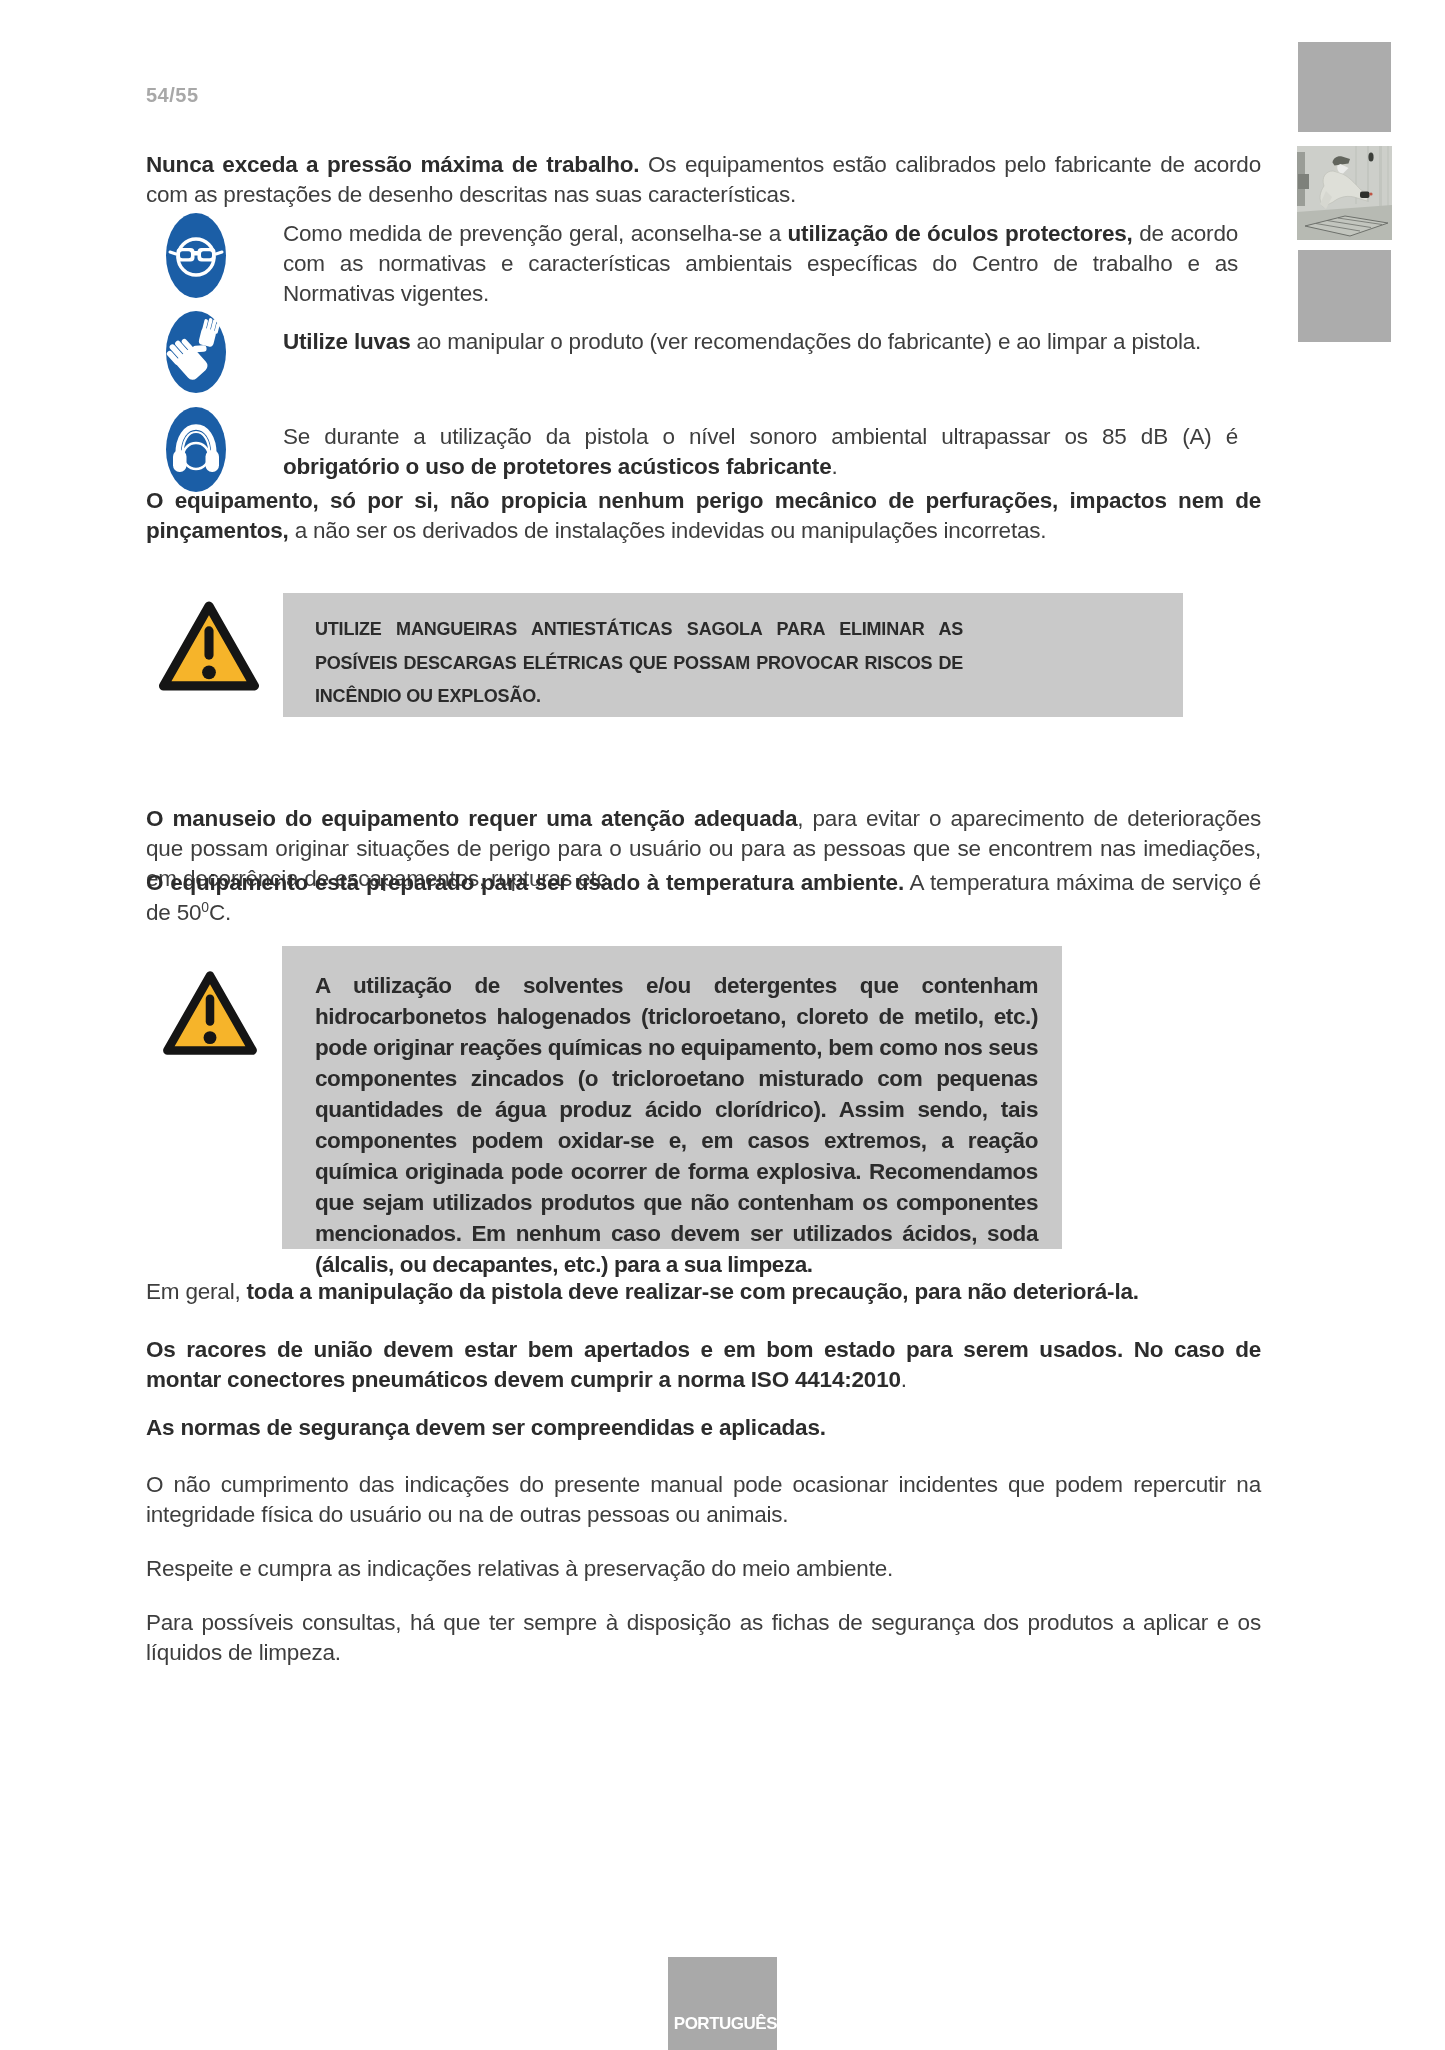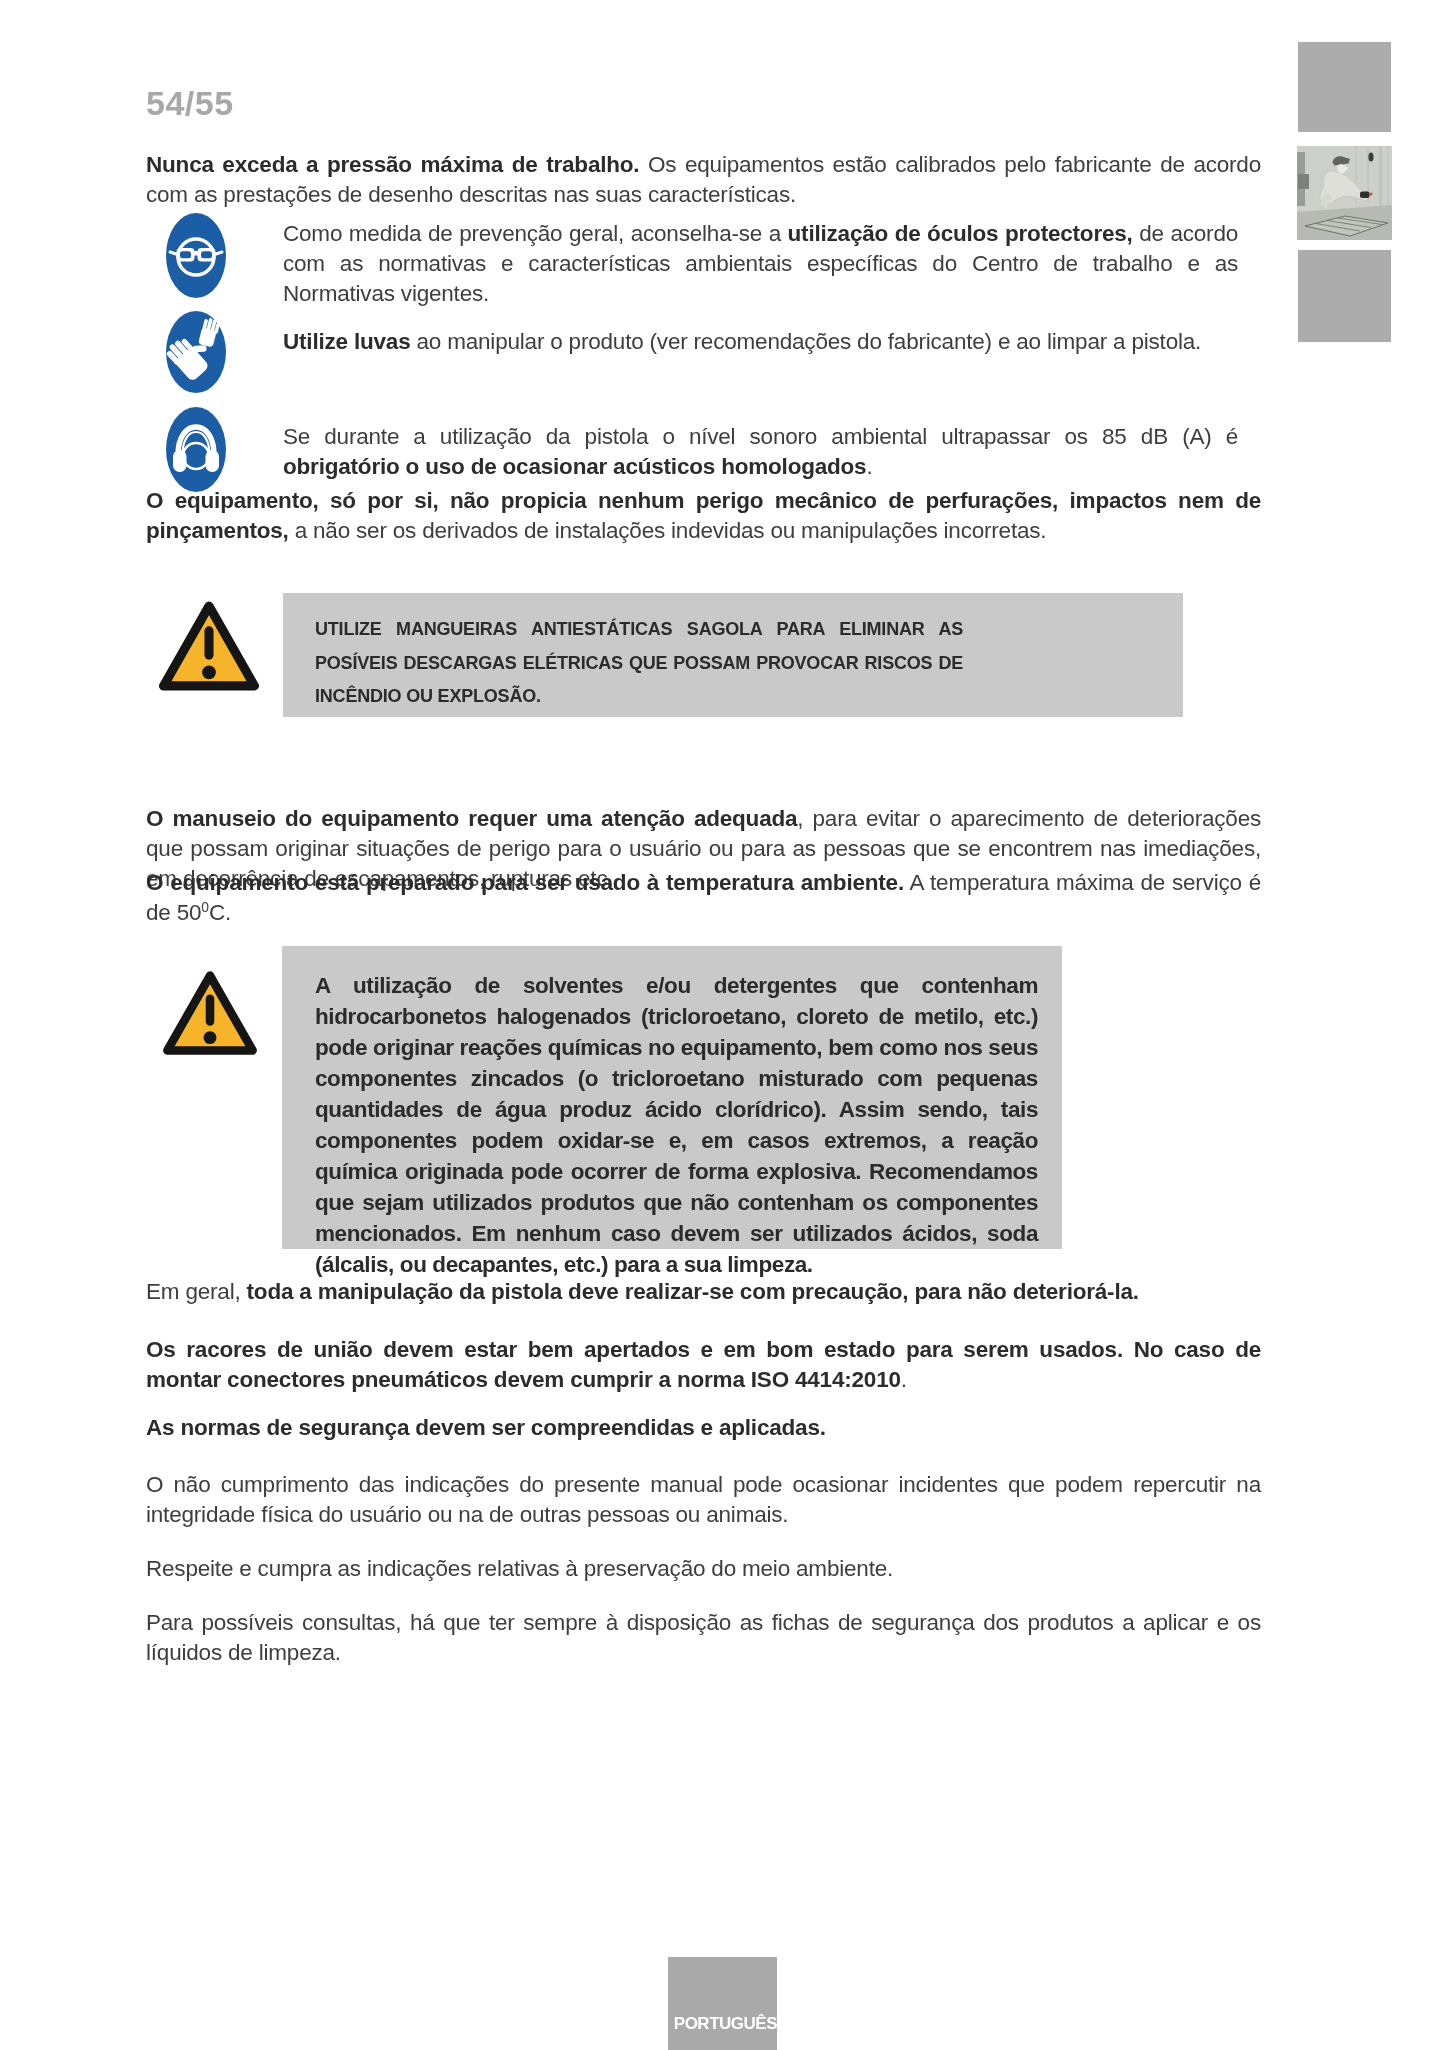--- a/index.html
+++ b/index.html
@@ -1,19 +1,19 @@
 <!DOCTYPE html>
 <html><head>
 <meta charset="utf-8">
 <style>
   html,body{margin:0;padding:0;background:#ffffff;}
   .page{position:relative;width:1445px;height:2050px;background:#ffffff;overflow:hidden;
         font-family:"Liberation Sans","DejaVu Sans",sans-serif;color:#3e3e3e;}
   .abs{position:absolute;}
-  .page-num{left:146px;top:84px;font-size:34px;font-weight:bold;color:#a8a8a8;letter-spacing:0.5px;}
+  .page-num{left:146px;top:84px;font-size:20px;font-weight:bold;color:#a8a8a8;letter-spacing:0.5px;}
   .body-text{font-size:22.5px;line-height:30px;letter-spacing:-0.2px;text-align:justify;color:#3e3e3e;margin-top:10px;}
   .body-text strong,.body-text b{color:#2c2c2c;}
   .warnbox{background:#c9c9c9;}
   .warn1-text{font-weight:bold;font-size:18px;line-height:33.5px;letter-spacing:-0.2px;
               color:#2b2b2b;text-align:justify;padding:20px 0 0 32px;width:648px;}
   .warn2-text{font-weight:bold;font-size:22.5px;line-height:31px;letter-spacing:-0.4px;
               color:#2b2b2b;text-align:justify;padding:24px 24px 0 33px;}
   .sup{vertical-align:super;font-size:0.62em;line-height:0;}
   .side-block{background:#acacac;}
   .footer-tab{left:668px;top:1957px;width:109px;height:93px;background:#a9a9a9;}
@@ -69,21 +69,21 @@
 
   <svg class="abs" style="left:166px;top:407px" width="60" height="85" viewBox="0 0 60 85">
     <ellipse cx="30" cy="42.5" rx="30" ry="42.5" fill="#1b5ea6"></ellipse>
     <circle cx="30" cy="49" r="13" fill="none" stroke="#ffffff" stroke-width="2.6"></circle>
     <path d="M12 48 C12 30 20 20 30 20 C40 20 48 30 48 48" fill="none" stroke="#ffffff" stroke-width="5.4"></path>
     <path d="M16.5 48 C16.5 33 22.5 25 30 25 C37.5 25 43.5 33 43.5 48" fill="none" stroke="#ffffff" stroke-width="2.2"></path>
     <rect x="7" y="43" width="13.5" height="22" rx="6.5" fill="#ffffff"></rect>
     <rect x="39.5" y="43" width="13.5" height="22" rx="6.5" fill="#ffffff"></rect>
   </svg>
   <div class="abs body-text" style="left:283px;top:412px;width:955px">
-    <span>Se durante a utilização da pistola o nível sonoro ambiental ultrapassar os 85 dB (A) é </span><strong>obrigatório o uso de ocasionar acústicos homologados</strong><span>.</span>
+    <span>Se durante a utilização da pistola o nível sonoro ambiental ultrapassar os 85 dB (A) é </span><strong>obrigatório o uso de protetores acústicos fabricante</strong><span>.</span>
   </div>
 
   <div class="abs body-text" style="left:146px;top:476px;width:1115px">
     <strong>O equipamento, só por si, não propicia nenhum perigo mecânico de perfurações, impactos nem de pinçamentos,</strong><span> a não ser os derivados de instalações indevidas ou manipulações incorretas.</span>
   </div>
 
   <svg class="abs" style="left:156px;top:598px" width="106" height="96" viewBox="0 0 104 95">
     <path d="M52 8 L97 87 L7 87 Z" fill="#f6b42a" stroke="#151515" stroke-width="9" stroke-linejoin="round"></path>
     <rect x="47.5" y="28" width="9" height="33" rx="4.5" fill="#151515"></rect>
     <circle cx="52" cy="73.5" r="6.8" fill="#151515"></circle>

